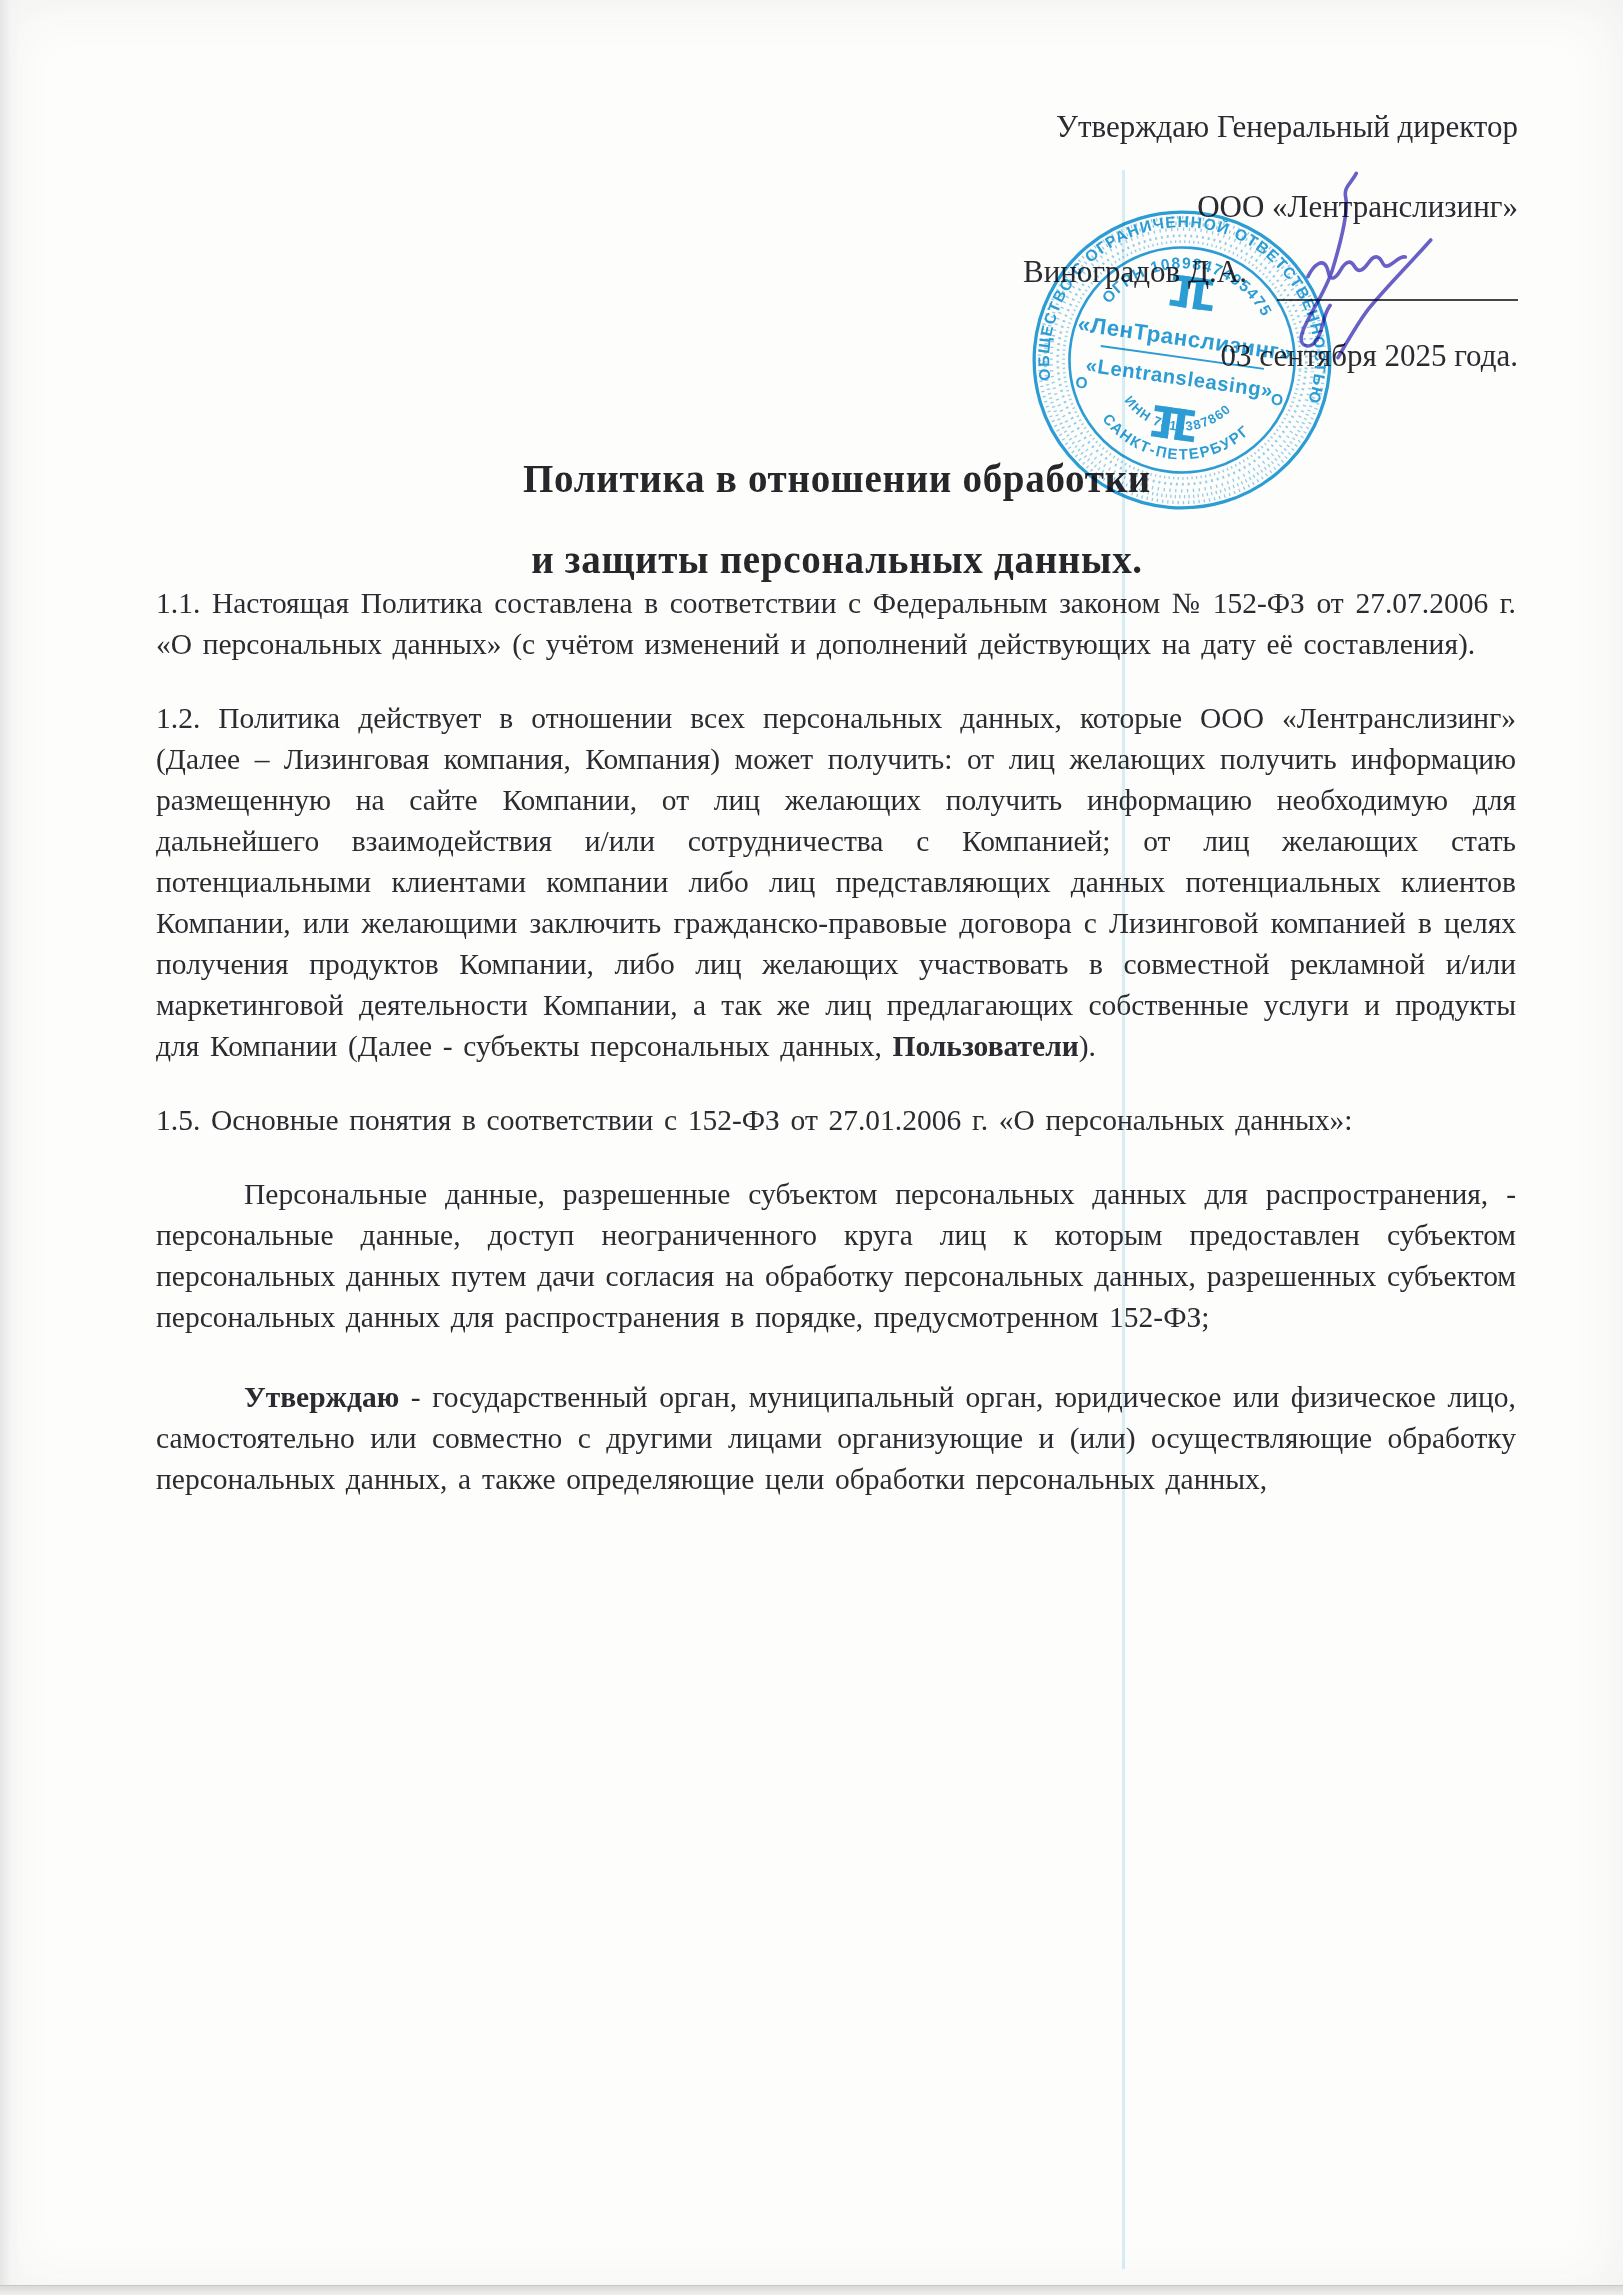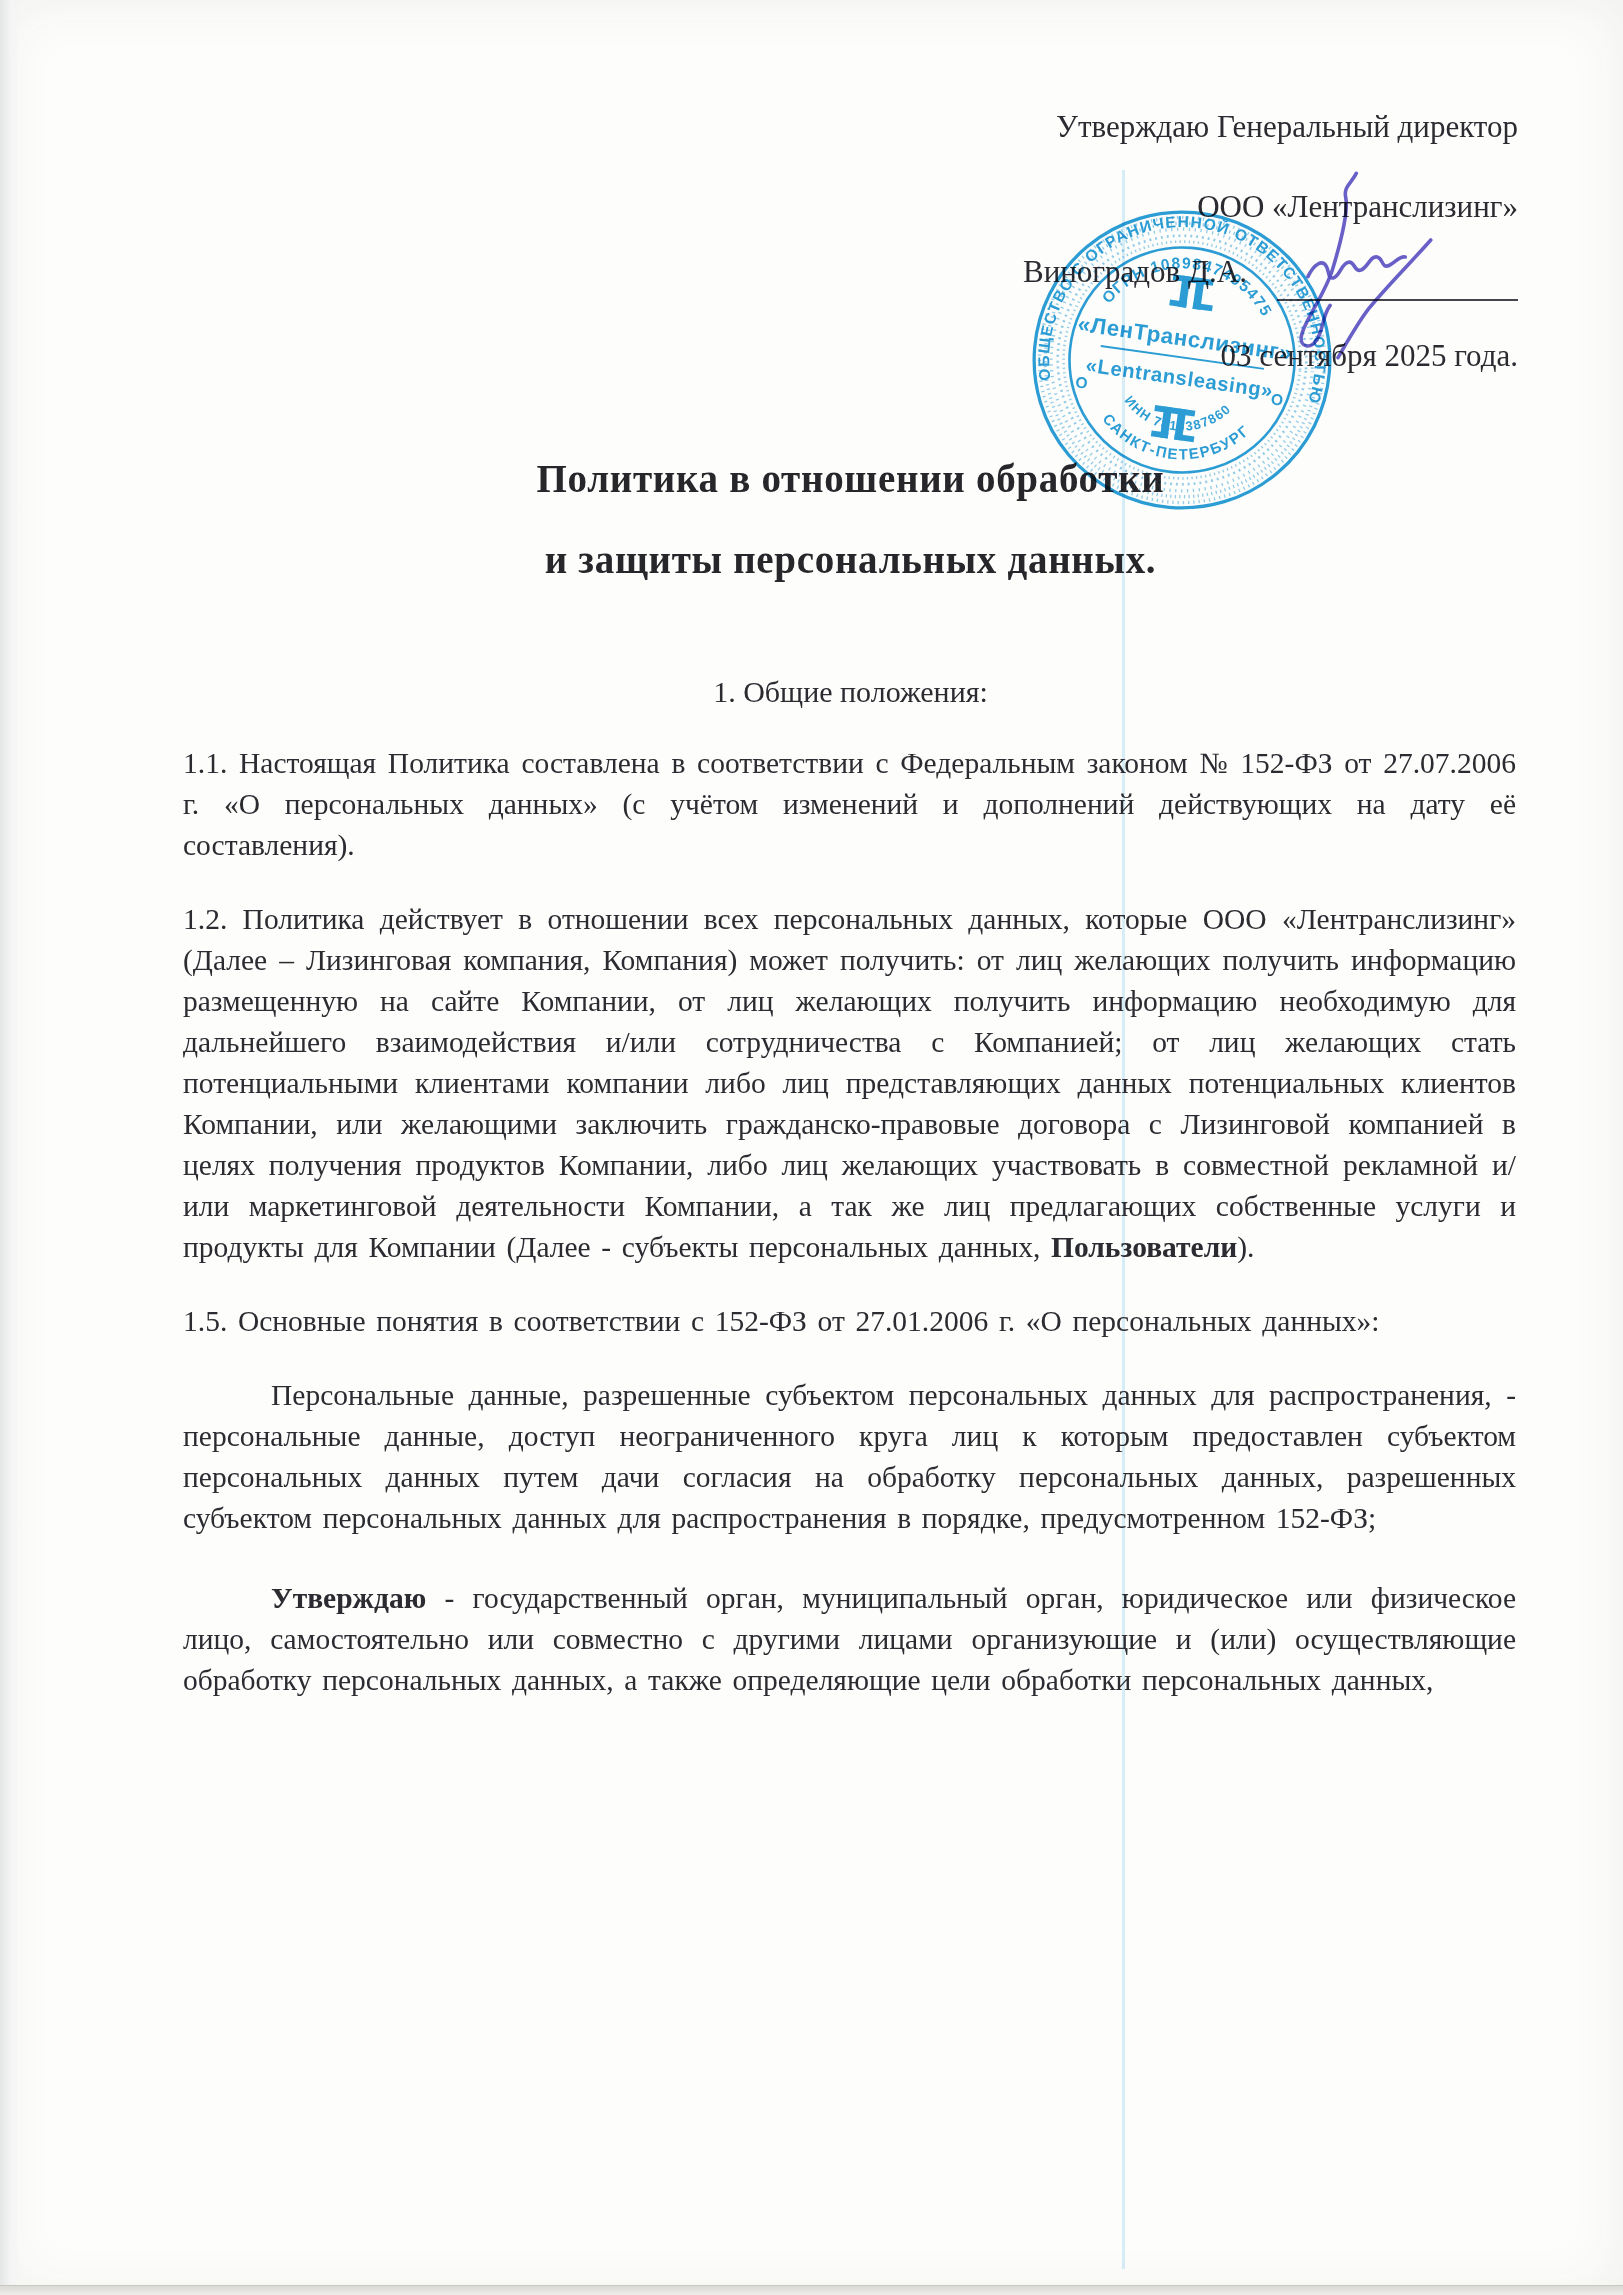--- a/index.html
+++ b/index.html
@@ -10,21 +10,20 @@
   *{box-sizing:border-box;}
   html,body{margin:0;padding:0;background:#e9e8e5;}
   .page{
     position:relative;
     width:1623px;height:2295px;
     background:#fdfdfb;
     overflow:hidden;
     font-family:"Liberation Serif", serif;
     color:var(--ink);
     box-shadow:inset 0 0 59px rgba(60,60,55,.07);
-    padding-left:27px;
   }
   
   .scan-line{
     position:absolute;top:170px;bottom:26px;width:2.6px;
     background:rgba(150,210,240,.38);
     pointer-events:none;
   }
   .edge-left{
     position:absolute;left:0;top:0;bottom:0;width:19.6px;
     background:linear-gradient(to right,#e4e6e6,#f4f5f4 55%,rgba(255,255,255,0));
@@ -153,21 +152,20 @@
     <path d="M 246,116 C 216,150 176,190 152,220 C 136,240 118,272 104,296"></path>
     <path d="M 58,172 C 68,152 80,146 86,156 C 91,164 88,176 97,174 C 107,171 109,152 120,150 C 130,148 129,166 139,162 C 150,158 153,140 164,142 C 173,144 171,160 182,155 C 191,151 198,140 207,142"></path>
   </svg>
 
   <div class="content">
     <h1 class="doc-title">
       <div class="t-line">Политика в  отношении обработки</div>
       <div class="t-line t-line2">и  защиты персональных  данных.</div>
     </h1>
 
-    <h2 class="section-heading">1. Общие положения:</h2>
 
     <p class="body-par">1.1. Настоящая Политика составлена  в соответствии с Федеральным  законом  № 152-ФЗ от 27.07.2006 г. «О персональных данных» (с учётом  изменений и дополнений действующих на дату её составления).</p>
 
     <p class="body-par"><span>1.2. Политика   действует в   отношении всех персональных данных, которые   ООО «Лентранслизинг» (Далее – Лизинговая компания, Компания)   может получить: от лиц желающих получить информацию размещенную на сайте  Компании, от лиц   желающих получить  информацию необходимую для дальнейшего взаимодействия и/или сотрудничества с Компанией; от лиц желающих стать потенциальными   клиентами компании либо   лиц представляющих данных потенциальных клиентов Компании, или  желающими   заключить гражданско-правовые договора с Лизинговой компанией в   целях получения продуктов Компании, либо  лиц  желающих участвовать  в совместной рекламной и/или  маркетинговой деятельности Компании, а так же  лиц  предлагающих собственные  услуги  и продукты для Компании (Далее  - субъекты персональных данных, </span><strong>Пользователи</strong><span>).</span></p>
 
 
 
     <p class="body-par">1.5. Основные понятия в соответствии с 152-ФЗ от 27.01.2006 г. «О персональных данных»:</p>
 
 

